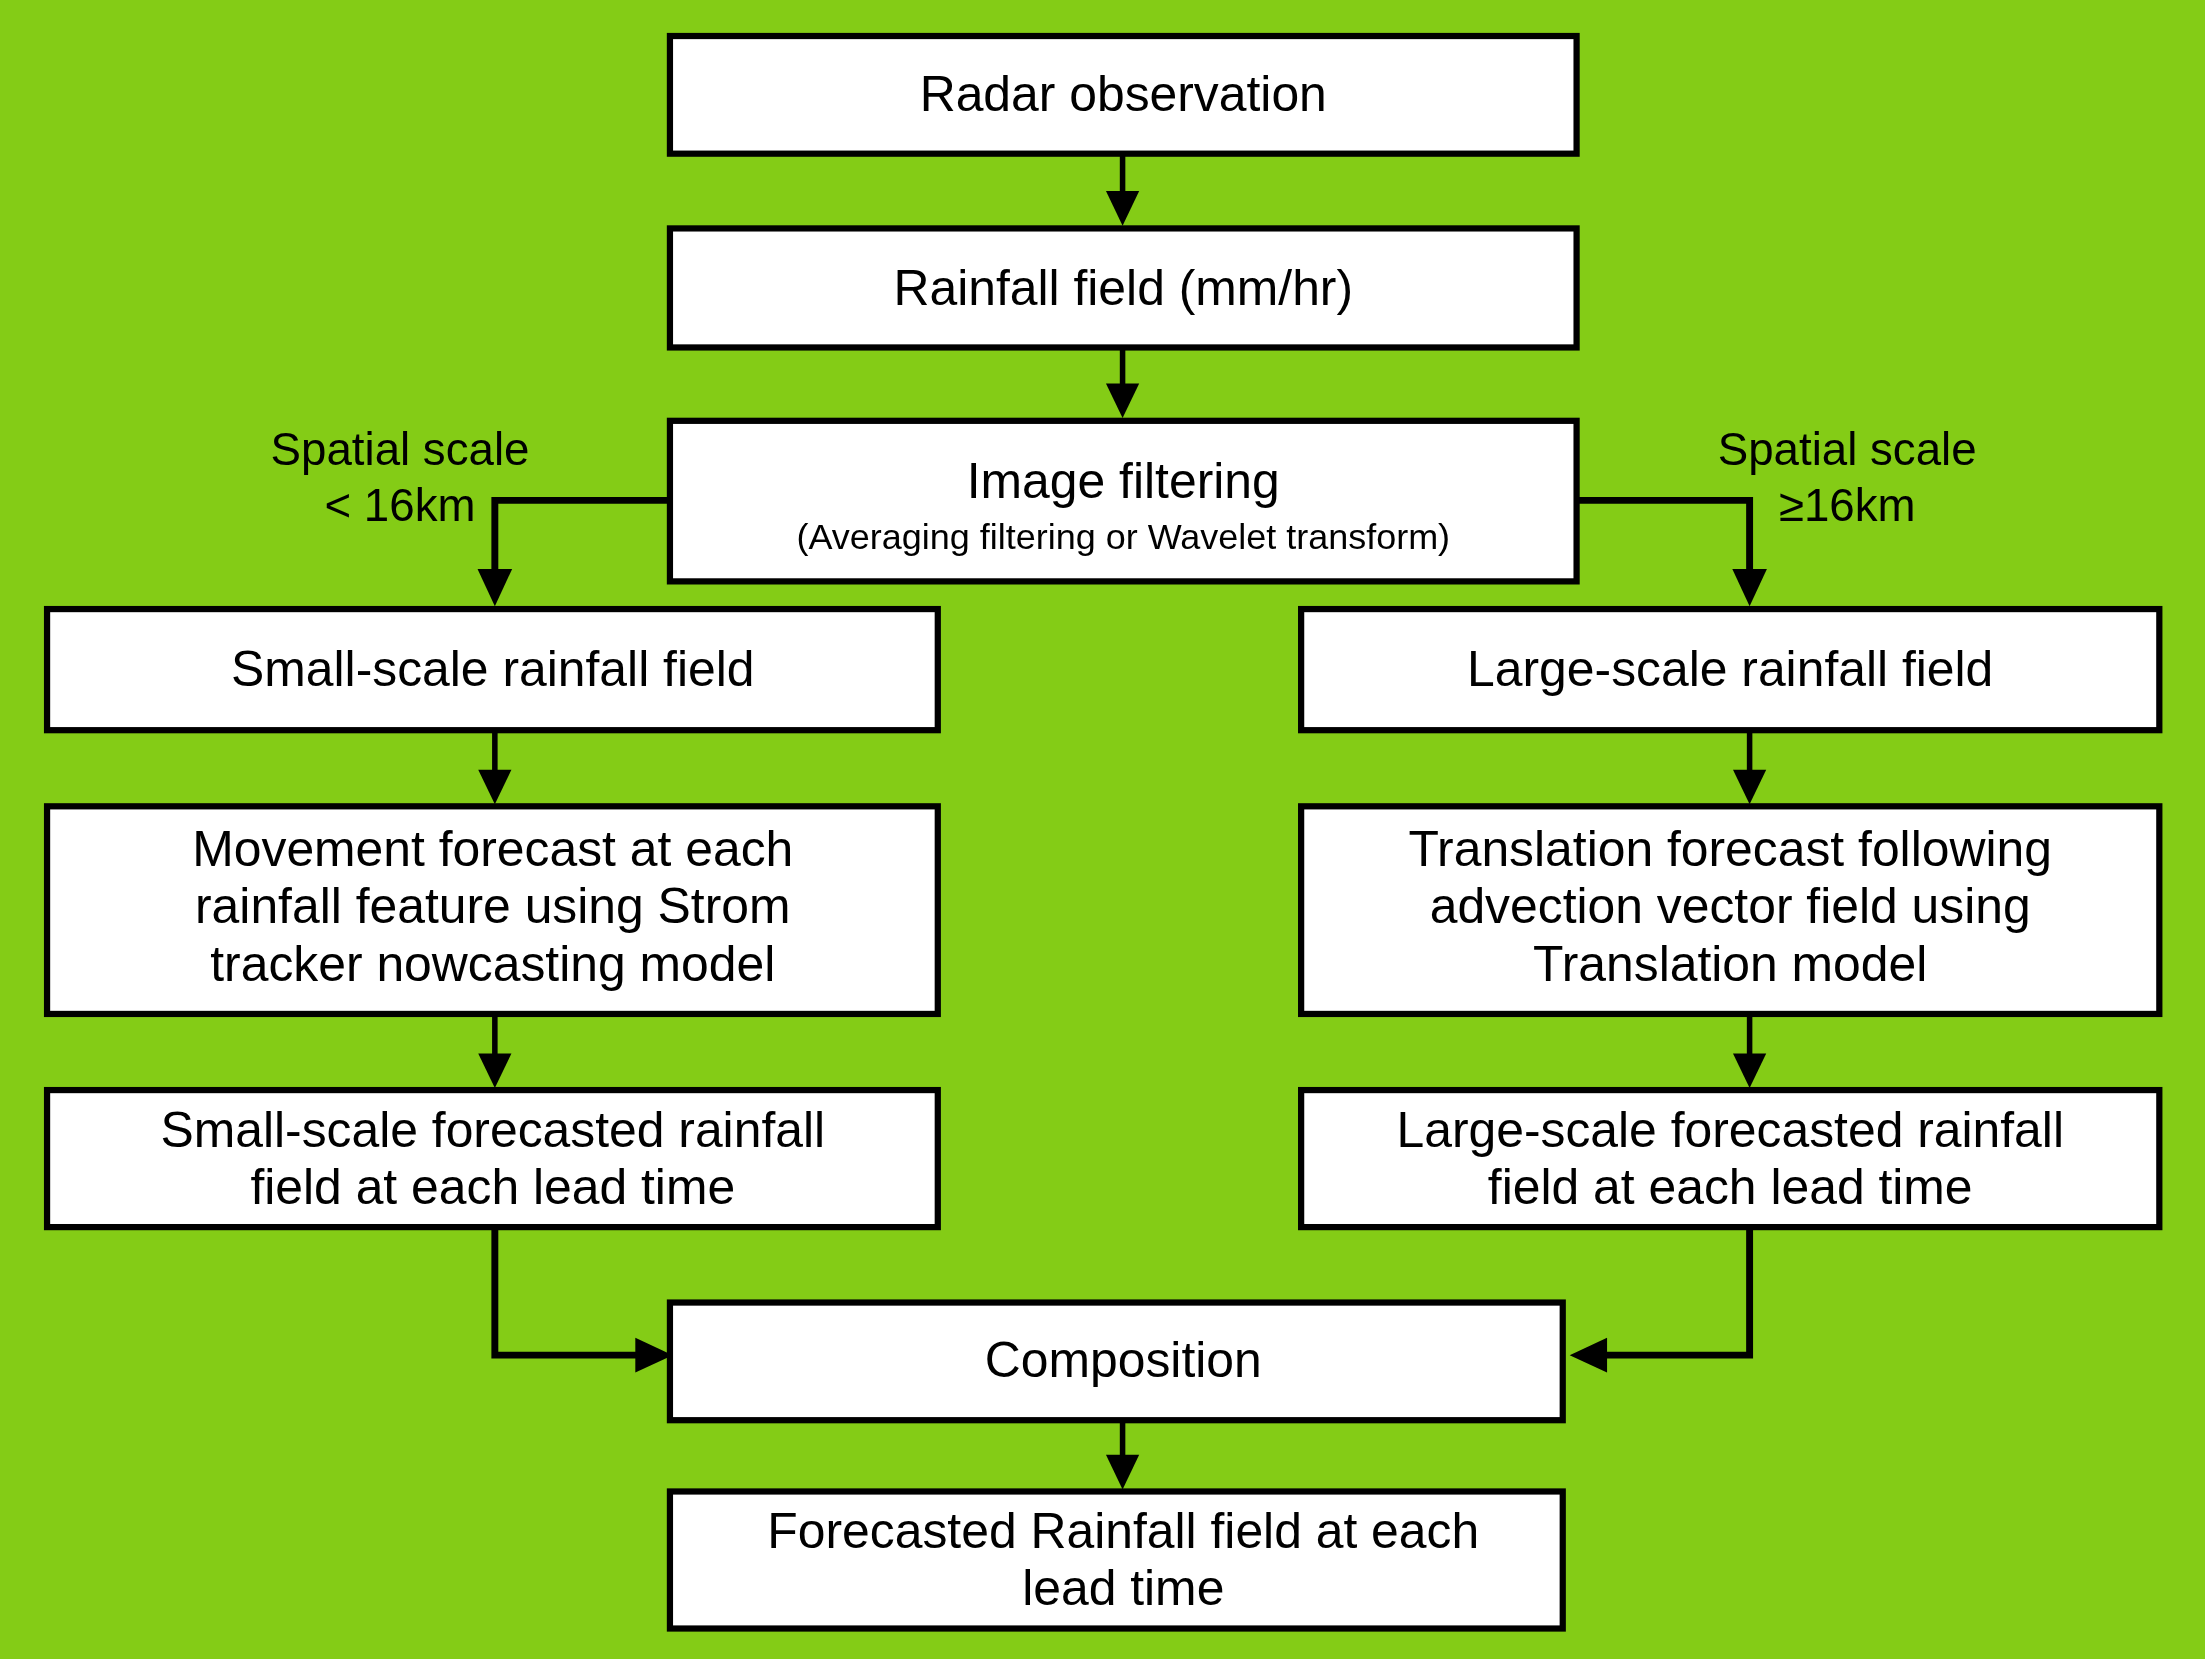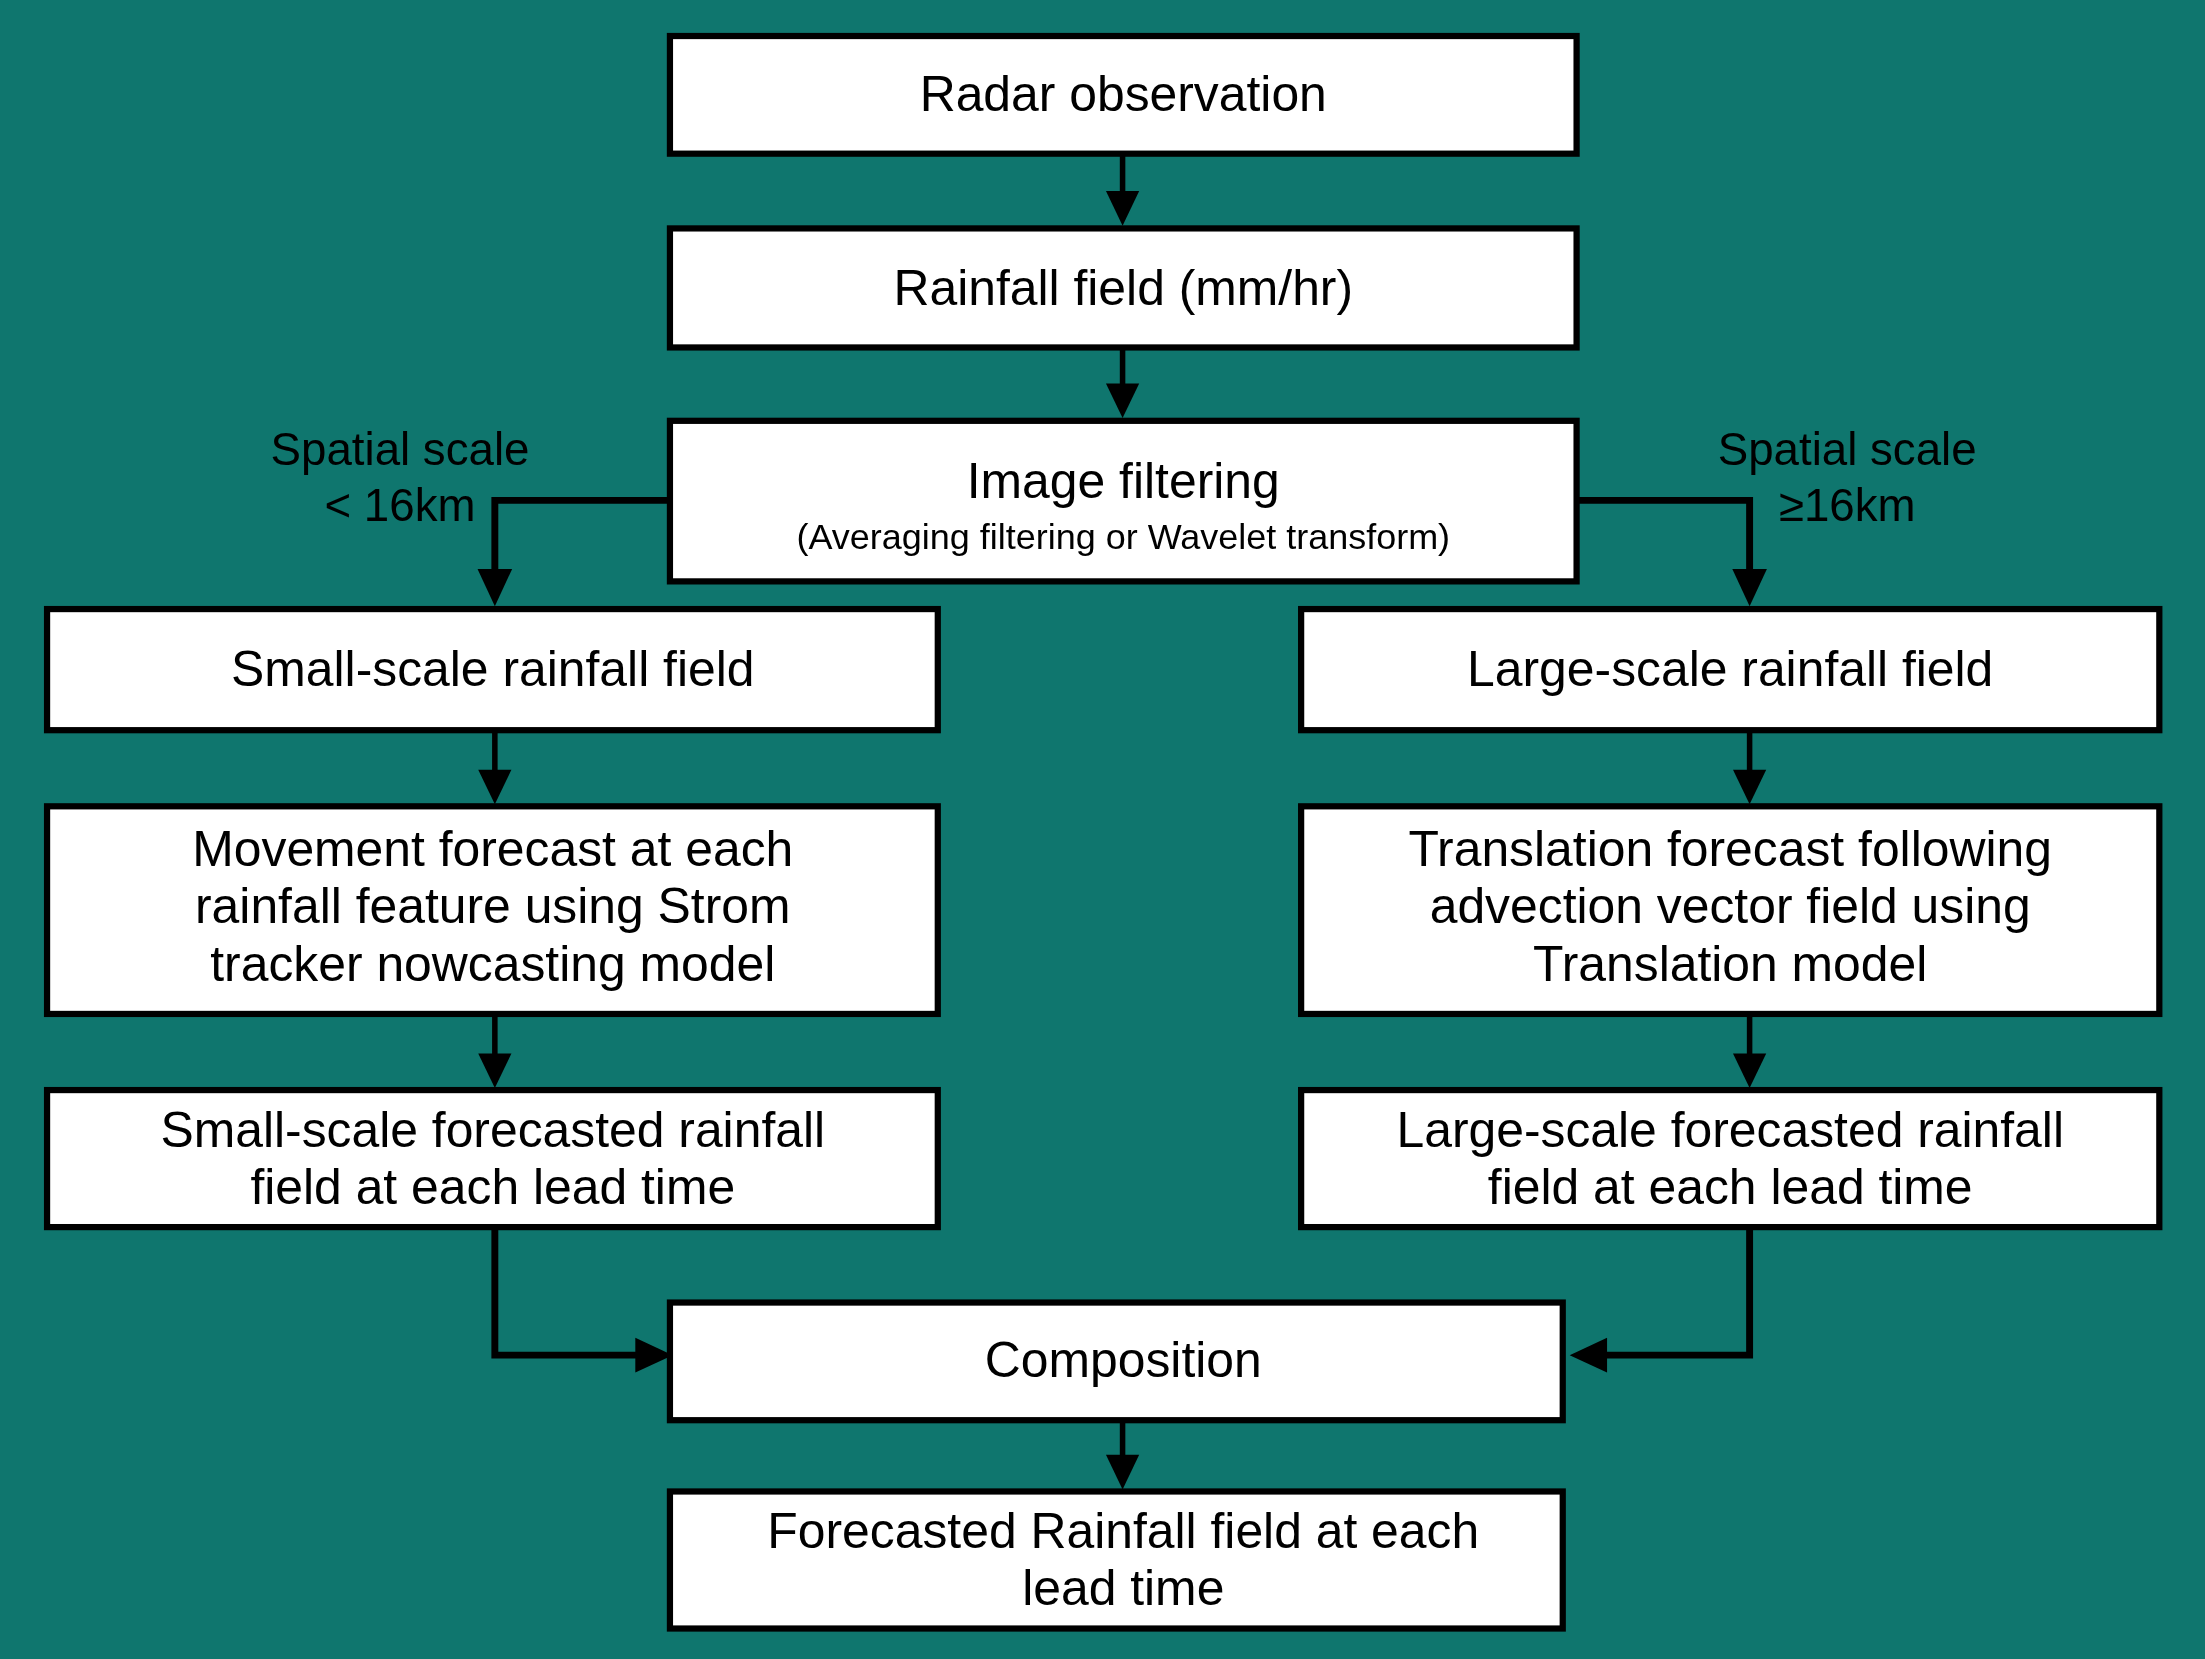--- a/index.html
+++ b/index.html
@@ -10,21 +10,21 @@
   body {
     width: 2205px;
     height: 1659px;
     font-family: "Liberation Sans", sans-serif;
     overflow: hidden;
   }
   #flowchart-root {
     position: relative;
     width: 2205px;
     height: 1659px;
-    background: #0f766e;
+    background: #84cc16;
   }
   svg.chart-svg {
     position: absolute;
     top: 0;
     left: 0;
     width: 2205px;
     height: 1659px;
     display: block;
   }
   .node-box {

